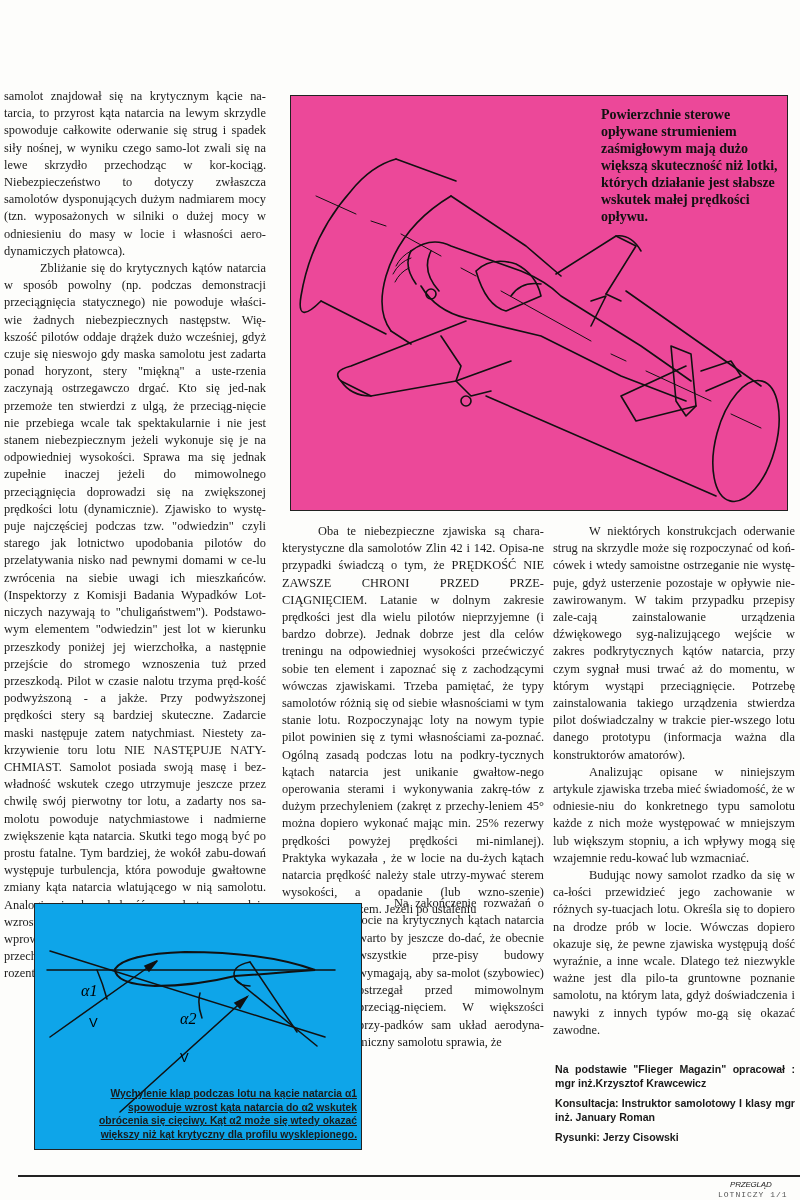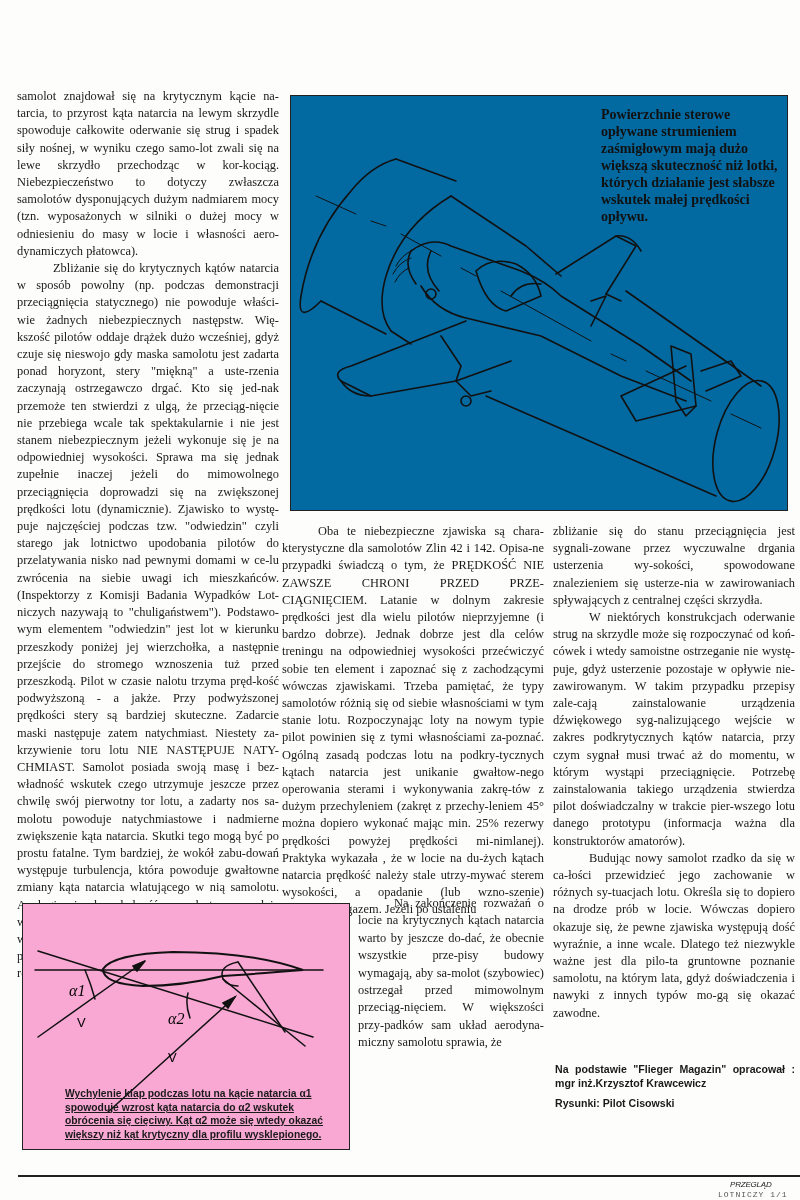--- a/index.html
+++ b/index.html
@@ -6,42 +6,42 @@
   body {
     width: 800px; height: 1200px; background: #fdfdfb; position: relative; overflow: hidden;
     font-family: "Liberation Serif", serif; color: #1a1a1a;
   }
   .col {
     position: absolute; font-size: 12.4px; line-height: 17.2px; text-align: justify;
     hyphens: manual;
   }
   .col p { margin: 0; }
   .col p.indent { text-indent: 36px; }
-  #col1 { left: 17px; top: 88px; width: 262px; }
+  #col1 { left: 4px; top: 88px; width: 262px; }
   #col2-top { left: 282px; top: 523px; width: 262px; }
   #col2-bottom { left: 358px; top: 895px; width: 186px; line-height: 17.4px; }
   #col3 { left: 553px; top: 523px; width: 242px; }
   .credits {
     position: absolute; left: 555px; top: 1062px; width: 240px;
     font-family: "Liberation Sans", sans-serif; font-weight: bold; font-size: 10.6px; line-height: 14px;
     text-align: justify;
   }
   .credits p { margin: 0 0 6px 0; }
   .fig1 {
     position: absolute; left: 290px; top: 95px; width: 496px; height: 414px;
-    border: 1.5px solid #222; background: #0369a1;
+    border: 1.5px solid #222; background: #ec4899;
   }
   .fig1 svg { position: absolute; left: 0; top: 0; }
   .fig1-caption {
     position: absolute; left: 310px; top: 10px; width: 180px;
     font-weight: bold; font-size: 14px; line-height: 17px; color: #111;
   }
   .fig2 {
-    position: absolute; left: 22px; top: 903px; width: 326px; height: 245px;
-    border: 1.5px solid #222; background: #f9a8d4;
+    position: absolute; left: 34px; top: 903px; width: 326px; height: 245px;
+    border: 1.5px solid #222; background: #0ea5e9; text-align: right;
   }
   .fig2 svg { position: absolute; left: 0; top: 0; }
   .fig2-caption {
     position: absolute; left: 42px; top: 183px; width: 280px;
     font-family: "Liberation Sans", sans-serif; font-weight: bold; font-size: 10.3px; line-height: 13.5px; text-decoration: underline;
   }
   .rule { position: absolute; left: 18px; top: 1175px; width: 782px; height: 2px; background: #222; }
   .footer-logo {
     position: absolute; left: 730px; top: 1180px; font-family: "Liberation Sans", sans-serif;
     font-size: 8px; font-weight: normal; font-style: italic; letter-spacing: -0.2px;
@@ -107,22 +107,22 @@
   <div class="fig1-caption">Powierzchnie sterowe opływane strumieniem zaśmigłowym mają dużo większą skuteczność niż lotki, których działanie jest słabsze wskutek małej prędkości opływu.</div>
 </div>
 
 <div id="col2-top" class="col">
     <p class="indent">Oba te niebezpieczne zjawiska są chara-kterystyczne dla samolotów Zlin 42 i 142. Opisa-ne przypadki świadczą o tym, że PRĘDKOŚĆ NIE ZAWSZE CHRONI PRZED PRZE-CIĄGNIĘCIEM. Latanie w dolnym zakresie prędkości jest dla wielu pilotów nieprzyjemne (i bardzo dobrze). Jednak dobrze jest dla celów treningu na odpowiedniej wysokości przećwiczyć sobie ten element i zapoznać się z zachodzącymi wówczas zjawiskami. Trzeba pamiętać, że typy samolotów różnią się od siebie własnościami w tym stanie lotu. Rozpoczynając loty na nowym typie pilot powinien się z tymi własnościami za-poznać. Ogólną zasadą podczas lotu na podkry-tycznych kątach natarcia jest unikanie gwałtow-nego operowania sterami i wykonywania zakrę-tów z dużym przechyleniem (zakręt z przechy-leniem 45° można dopiero wykonać mając min. 25% rezerwy prędkości powyżej prędkości mi-nimlanej). Praktyka wykazała , że w locie na du-żych kątach natarcia prędkość należy stale utrzy-mywać sterem wysokości, a opadanie (lub wzno-szenie) utrzymywać gazem. Jeżeli po ustaleniu</p>
   </div>
 <div id="col2-bottom" class="col">
     <p class="indent">Na zakończenie rozważań o locie na krytycznych kątach natarcia warto by jeszcze do-dać, że obecnie wszystkie prze-pisy budowy wymagają, aby sa-molot (szybowiec) ostrzegał przed mimowolnym przeciąg-nięciem. W większości przy-padków sam układ aerodyna-miczny samolotu sprawia, że</p>
   </div>
 <div id="col3" class="col">
-    <p>zbliżanie się do stanu przeciągnięcia jest sygnali-zowane przez wyczuwalne drgania usterzenia wy-sokości, spowodowane znalezieniem się usterze-nia w zawirowaniach spływających z centralnej części skrzydła.</p>
     <p class="indent">W niektórych konstrukcjach oderwanie strug na skrzydle może się rozpoczynać od koń-cówek i wtedy samoistne ostrzeganie nie wystę-puje, gdyż usterzenie pozostaje w opływie nie-zawirowanym. W takim przypadku przepisy zale-cają zainstalowanie urządzenia dźwiękowego syg-nalizującego wejście w zakres podkrytycznych kątów natarcia, przy czym sygnał musi trwać aż do momentu, w którym wystąpi przeciągnięcie. Potrzebę zainstalowania takiego urządzenia stwierdza pilot doświadczalny w trakcie pier-wszego lotu danego prototypu (informacja ważna dla konstruktorów amatorów).</p>
+    <p class="indent">Analizując opisane w niniejszym artykule zjawiska trzeba mieć świadomość, że w odniesie-niu do konkretnego typu samolotu każde z nich może występować w mniejszym lub większym stopniu, a ich wpływy mogą się wzajemnie redu-kować lub wzmacniać.</p>
     <p class="indent">Budując nowy samolot rzadko da się w ca-łości przewidzieć jego zachowanie w różnych sy-tuacjach lotu. Określa się to dopiero na drodze prób w locie. Wówczas dopiero okazuje się, że pewne zjawiska występują dość wyraźnie, a inne wcale. Dlatego też niezwykle ważne jest dla pilo-ta gruntowne poznanie samolotu, na którym lata, gdyż doświadczenia i nawyki z innych typów mo-gą się okazać zawodne.</p>
   </div>
 
 <div class="fig2">
   <svg width="326" height="245" viewBox="0 0 326 245">
     <g fill="none" stroke="#111" stroke-width="1.5" stroke-linecap="round">
 
       <line x1="12" y1="66" x2="300" y2="66"></line>
 
       <path d="M80 65 Q90 50 150 48 Q230 48 280 66 Q230 70 200 72 Q160 82 120 82 Q80 80 80 65" stroke-width="2"></path>
@@ -146,18 +146,19 @@
     <text x="46" y="92" font-family="Liberation Serif, serif" font-size="16" font-style="italic">α1</text>
     <text x="145" y="120" font-family="Liberation Serif, serif" font-size="16" font-style="italic">α2</text>
     <text x="54" y="123" font-family="Liberation Sans, sans-serif" font-size="13">V</text>
     <text x="145" y="158" font-family="Liberation Sans, sans-serif" font-size="13">V</text>
   </svg>
   <div class="fig2-caption">Wychylenie klap podczas lotu na kącie natarcia α1 spowoduje wzrost kąta natarcia do α2 wskutek obrócenia się cięciwy. Kąt α2 może się wtedy okazać większy niż kąt krytyczny dla profilu wysklepionego.</div>
 </div>
 
 <div class="credits">
   <p>Na podstawie "Flieger Magazin" opracował : mgr inż.Krzysztof Krawcewicz</p>
-  <p>Rysunki: Pilot Cisowski</p>
+  <p>Konsultacja: Instruktor samolotowy I klasy mgr inż. January Roman</p>
+  <p>Rysunki: Jerzy Cisowski</p>
 </div>
 
 <div class="rule"></div>
 <div class="footer-logo">PRZEGLĄD</div>
 <div class="footer-issue">LOTNICZY 1/1</div>
 
 </body></html>

